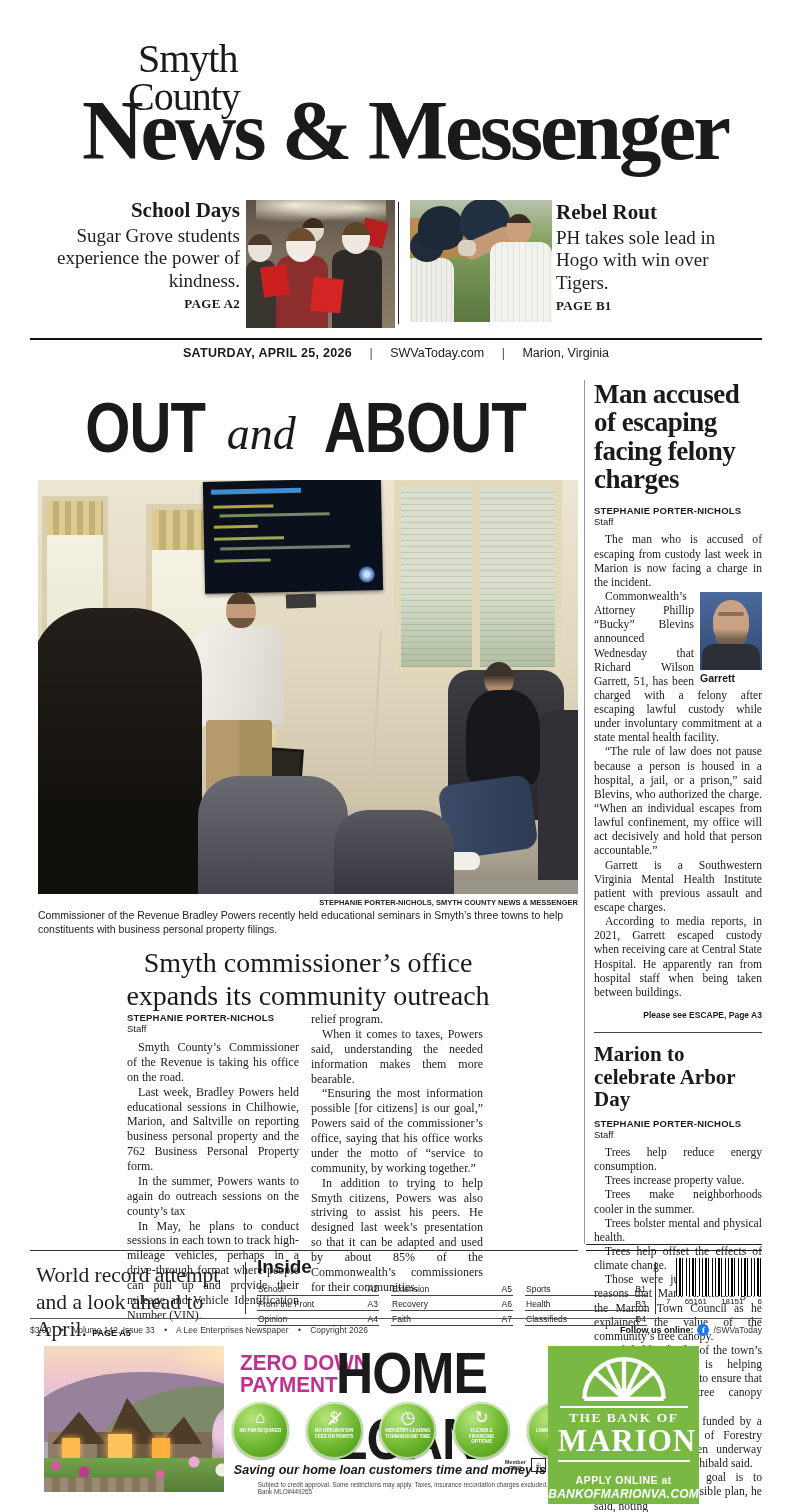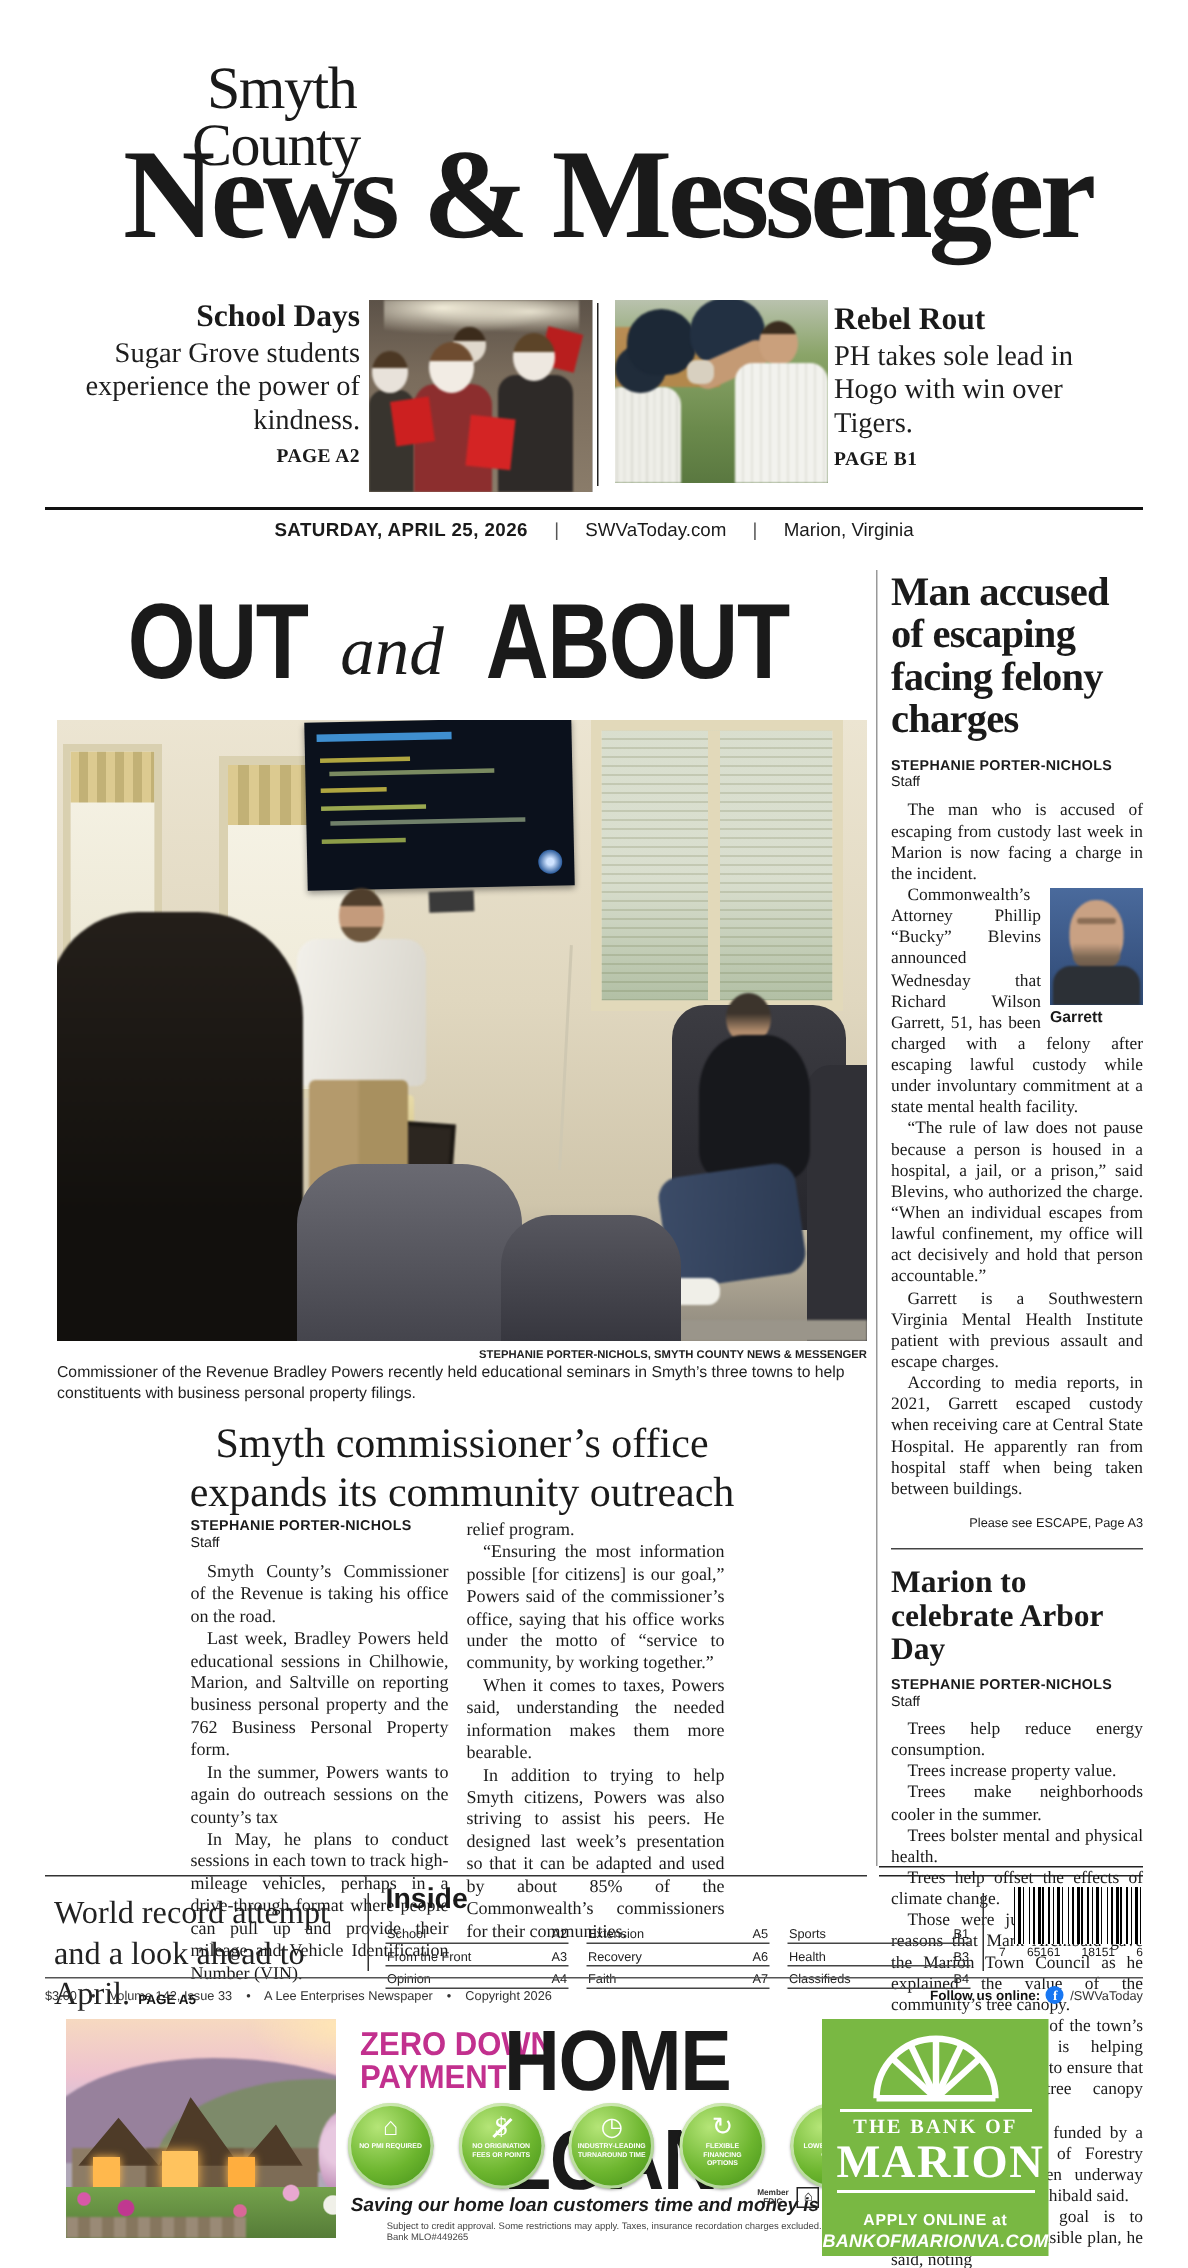--- a/index.html
+++ b/index.html
@@ -47,21 +47,21 @@
   .photo-credit { position:absolute; left:38px; top:898px; width:540px; text-align:right;
                   font-family:"Liberation Sans",sans-serif; font-size:7.5px; font-weight:700; color:#222; }
   .feature-cap { position:absolute; left:38px; top:908px; width:540px; font-family:"Liberation Sans",sans-serif;
                  font-size:10.5px; line-height:1.35; color:#222; }
 
   
   .byline { font-family:"Liberation Sans",sans-serif; font-size:9.5px; font-weight:700; letter-spacing:.2px; }
   .byrole { font-family:"Liberation Sans",sans-serif; font-size:9.5px; margin-bottom:6px; }
   .bodytext p { text-indent:11px; text-align:justify; line-height:1.22; margin:0; }
   .bodytext p.noind { text-indent:0; }
-  .contin { text-align:right; font-family:"Liberation Sans",sans-serif; font-size:8.5px; font-weight:400; margin-top:10px; }
+  .contin { text-align:right; font-family:"Liberation Sans",sans-serif; font-size:8.5px; font-weight:700; margin-top:10px; }
 
   
   .right-col { position:absolute; left:594px; top:380px; width:168px; }
   .esc-head { font-size:27px; font-weight:700; line-height:1.05; letter-spacing:-0.5px; margin-bottom:12px; }
   .right-col .bodytext { font-size:11.6px; }
   .mug { float:right; width:62px; margin:2px 0 2px 6px; }
   .mug-img { width:62px; height:78px; position:relative; overflow:hidden; }
   .mug-cap { font-family:"Liberation Sans",sans-serif; font-size:10.5px; font-weight:700; margin-top:2px; }
   .art-div { border-top:1px solid #444; margin:12px 0 10px 0; }
   .marion-head { font-size:21px; font-weight:700; line-height:1.08; margin-bottom:7px; }
@@ -433,22 +433,22 @@
     <div class="bodytext">
       <p>Smyth County’s Commissioner of the Revenue is taking his office on the road.</p>
       <p>Last week, Bradley Powers held educational sessions in Chilhowie, Marion, and Saltville on reporting business personal property and the 762 Business Personal Property form.</p>
       <p>In the summer, Powers wants to again do outreach sessions on the county’s tax</p>
       <p>In May, he plans to conduct sessions in each town to track high-mileage vehicles, perhaps in a drive-through format where people can pull up and provide their mileage and Vehicle Identification Number (VIN).</p>
     </div>
   </div>
   <div class="comm-col comm-c2">
     <div class="bodytext">
       <p class="noind">relief program.</p>
+      <p>When it comes to taxes, Powers said, understanding the needed information makes them more bearable.</p>
       <p>“Ensuring the most information possible [for citizens] is our goal,” Powers said of the commissioner’s office, saying that his office works under the motto of “service to community, by working together.”</p>
-      <p>When it comes to taxes, Powers said, understanding the needed information makes them more bearable.</p>
       <p>In addition to trying to help Smyth citizens, Powers was also striving to assist his peers. He designed last week’s presentation so that it can be adapted and used by about 85% of the Commonwealth’s commissioners for their communities.</p>
     </div>
   </div>
 
   <div class="rule-bottom-left"></div>
   <div class="rule-bottom-right1"></div>
   <div class="rule-bottom-right2"></div>
 
   <div class="promo">
     <span>World record attempt and a look ahead to April.</span>

